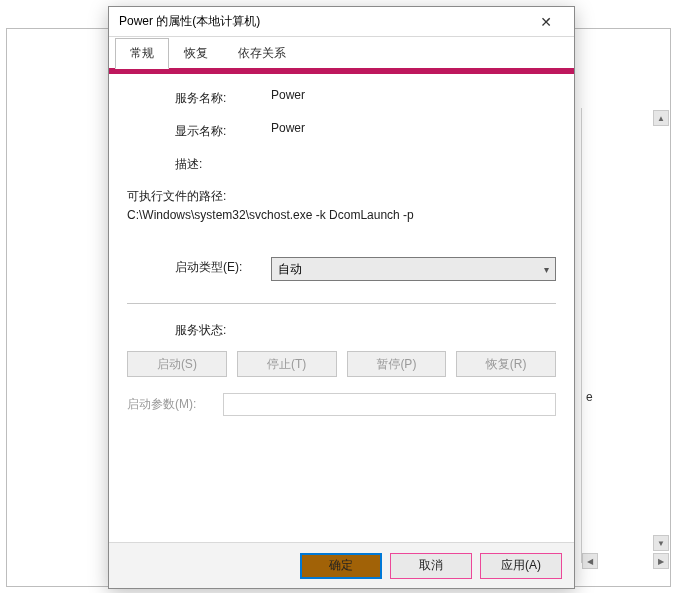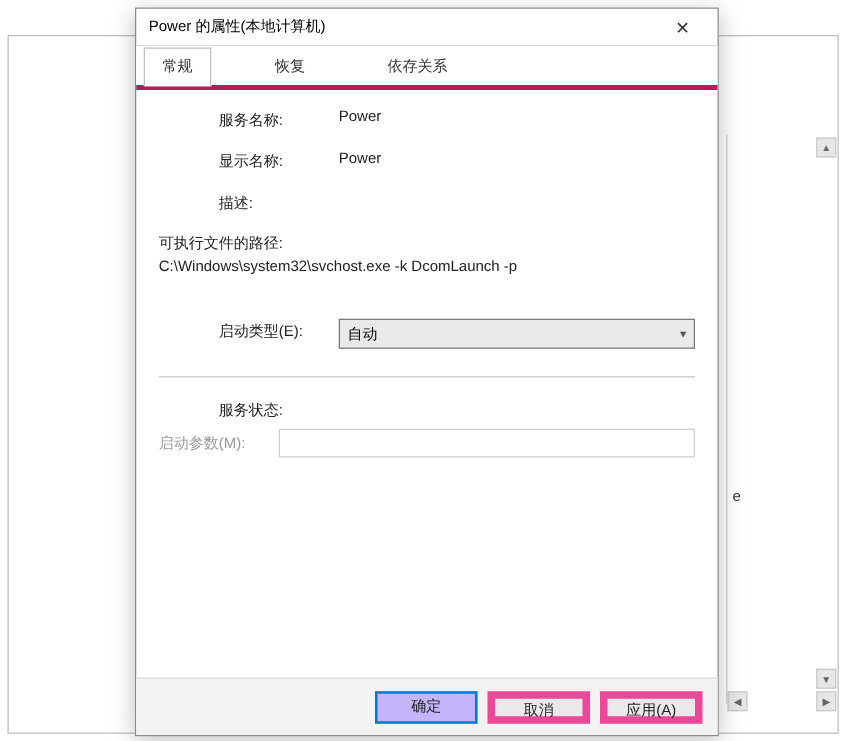--- a/index.html
+++ b/index.html
@@ -19,41 +19,41 @@
   .tree-item .gear { width:14px; height:14px;}
 
   .bg-win-controls { position:absolute; right:8px; top:30px; display:flex; gap:0;}
   .bg-win-controls div { width:45px; height:28px; display:flex; align-items:center; justify-content:center; color:#555;}
 
   
   .dialog { position:absolute; left:108px; top:6px; width:467px; height:583px; background:#fff; border:1px solid #8a8a8a; box-shadow:0 4px 18px rgba(0,0,0,0.25); display:flex; flex-direction:column;}
   .dlg-titlebar { height:30px; display:flex; align-items:center; padding:0 8px 0 10px; border-bottom:1px solid #d9d9d9;}
   .dlg-titlebar .title { flex:1; }
   .dlg-close { width:40px; height:28px; display:flex; align-items:center; justify-content:center; font-size:14px; color:#333; }
-  .tabs { display:flex; border-bottom:4px solid #be185d; padding-left:6px; background:#fff;gap:36px;}
+  .tabs { display:flex; border-bottom:6px solid #be185d; padding-left:6px; background:#fff;}
   .tab { padding:6px 14px 6px; border:1px solid transparent; border-bottom:none; position:relative; top:1px; cursor:default; color:#333;}
   .tab.active { border-color:#bfbfbf; background:#fff; border-bottom:1px solid #fff;}
   .dlg-body { flex:1; padding:14px 18px 6px 18px; overflow:hidden;}
   .row { display:flex; align-items:flex-start; margin-bottom:14px;}
   .row .lbl { width:96px; color:#222; padding-top:2px;margin-left:48px;}
   .row .val { flex:1; color:#222; }
   .desc-box { flex:1; height:46px; border:1px solid #a7a7a7; padding:4px 6px; line-height:1.4; background:#fff; overflow:hidden;}
   .path-block { color:#222; line-height:1.6; margin-top:4px; margin-bottom:32px;}
   .select { flex:1; height:24px; border:1px solid #7a7a7a; background:#eaeaea; display:flex; align-items:center; padding:0 6px; justify-content:space-between;}
   .select .chev { font-size:10px; color:#555;}
   hr.sep { border:none; border-top:1px solid #c6c6c6; margin:22px 0 16px;}
   .svc-buttons { display:flex; gap:10px; margin-top:12px; margin-bottom:16px;}
   .svc-buttons button { flex:1; height:26px; border:1px solid #c6c6c6; background:#efefef; color:#9a9a9a; cursor:default;}
   .hint { color:#222; margin:6px 0 28px;}
   .param-row { display:flex; align-items:center;}
   .param-row .lbl { width:96px; color:#9a9a9a;}
   .param-input { flex:1; height:23px; border:1px solid #cfcfcf; background:#fff; padding:0 4px; color:#9a9a9a;}
   .dlg-footer { height:46px; border-top:1px solid #d9d9d9; display:flex; align-items:center; justify-content:flex-end; padding:0 12px; gap:8px; background:#f3f3f3;}
-  .dlg-footer button { width:82px; height:26px; border:6px solid #ec4899; background:#e9e9e9; color:#222;}
-  .dlg-footer button.primary { border:2px solid #0078d7; background:#c4b5fd;}
+  .dlg-footer button { width:82px; height:26px; border:1px solid #ec4899; background:#e9e9e9; color:#222;}
+  .dlg-footer button.primary { border:2px solid #0078d7; background:#a16207;}
   .right-strip { position:absolute; right:8px; top:108px; width:88px; bottom:30px; border-left:1px solid #d0d0d0;}
   .right-strip .scroll-up, .right-strip .scroll-down { position:absolute; right:0; width:16px; height:16px; background:#e6e6e6; border:1px solid #c9c9c9; display:flex; align-items:center; justify-content:center; font-size:8px; color:#666;}
   .right-strip .scroll-up { top:2px;}
   .right-strip .scroll-down { bottom:12px;}
   .right-strip .hleft, .right-strip .hright { position:absolute; bottom:-6px; width:16px; height:16px; background:#e6e6e6; border:1px solid #c9c9c9; display:flex; align-items:center; justify-content:center; font-size:8px; color:#666;}
   .right-strip .hleft { left:0;}
   .right-strip .hright { right:0;}
   .right-strip .e-text { position:absolute; left:4px; top:282px; color:#333;}
 
   svg { display:block;}
@@ -161,20 +161,26 @@
         <span class="chev">▾</span>
       </div>
     </div>
 
     <hr class="sep">
 
     <div class="row" style="margin-bottom:6px;">
       <div class="lbl">服务状态:</div>
     </div>
 
+    <div class="svc-buttons">
+      <button disabled="">启动(S)</button>
+      <button disabled="">停止(T)</button>
+      <button disabled="">暂停(P)</button>
+      <button disabled="">恢复(R)</button>
+    </div>
 
 
     <div class="param-row">
       <div class="lbl">启动参数(M):</div>
       <input class="param-input" disabled="" value="" style="">
     </div>
 
   </div>
   <div class="dlg-footer">
     <button class="primary">确定</button>

